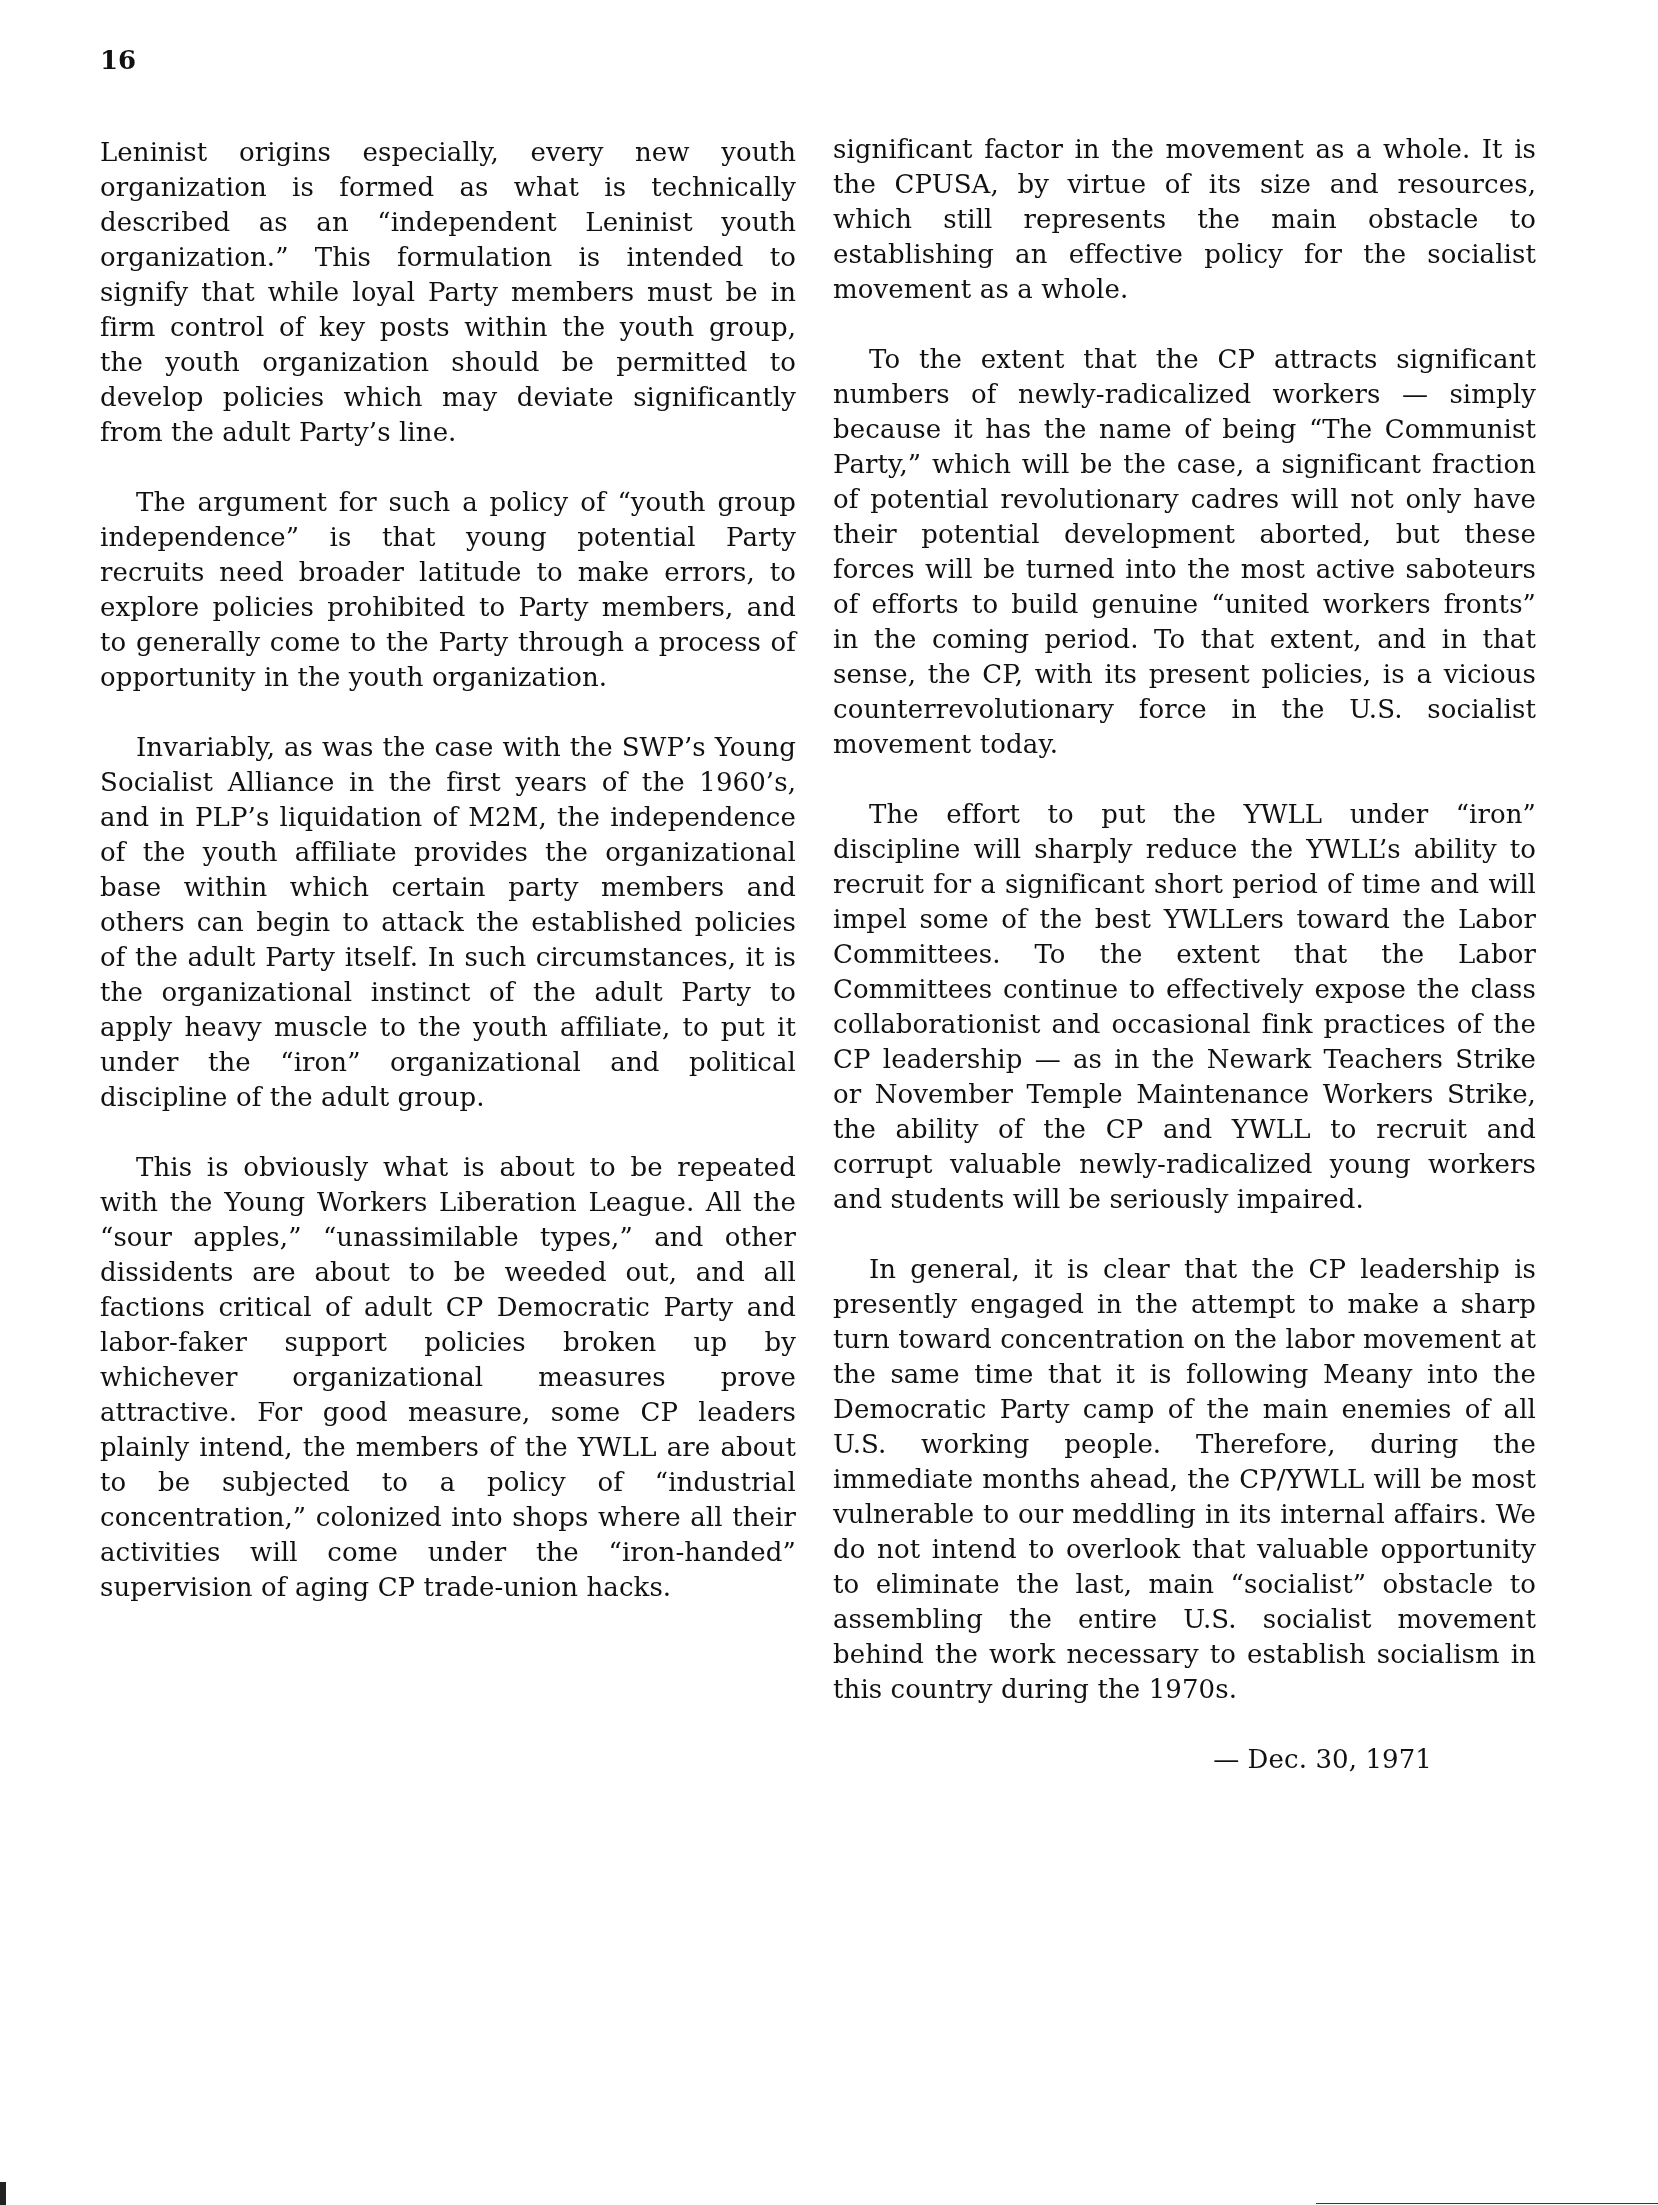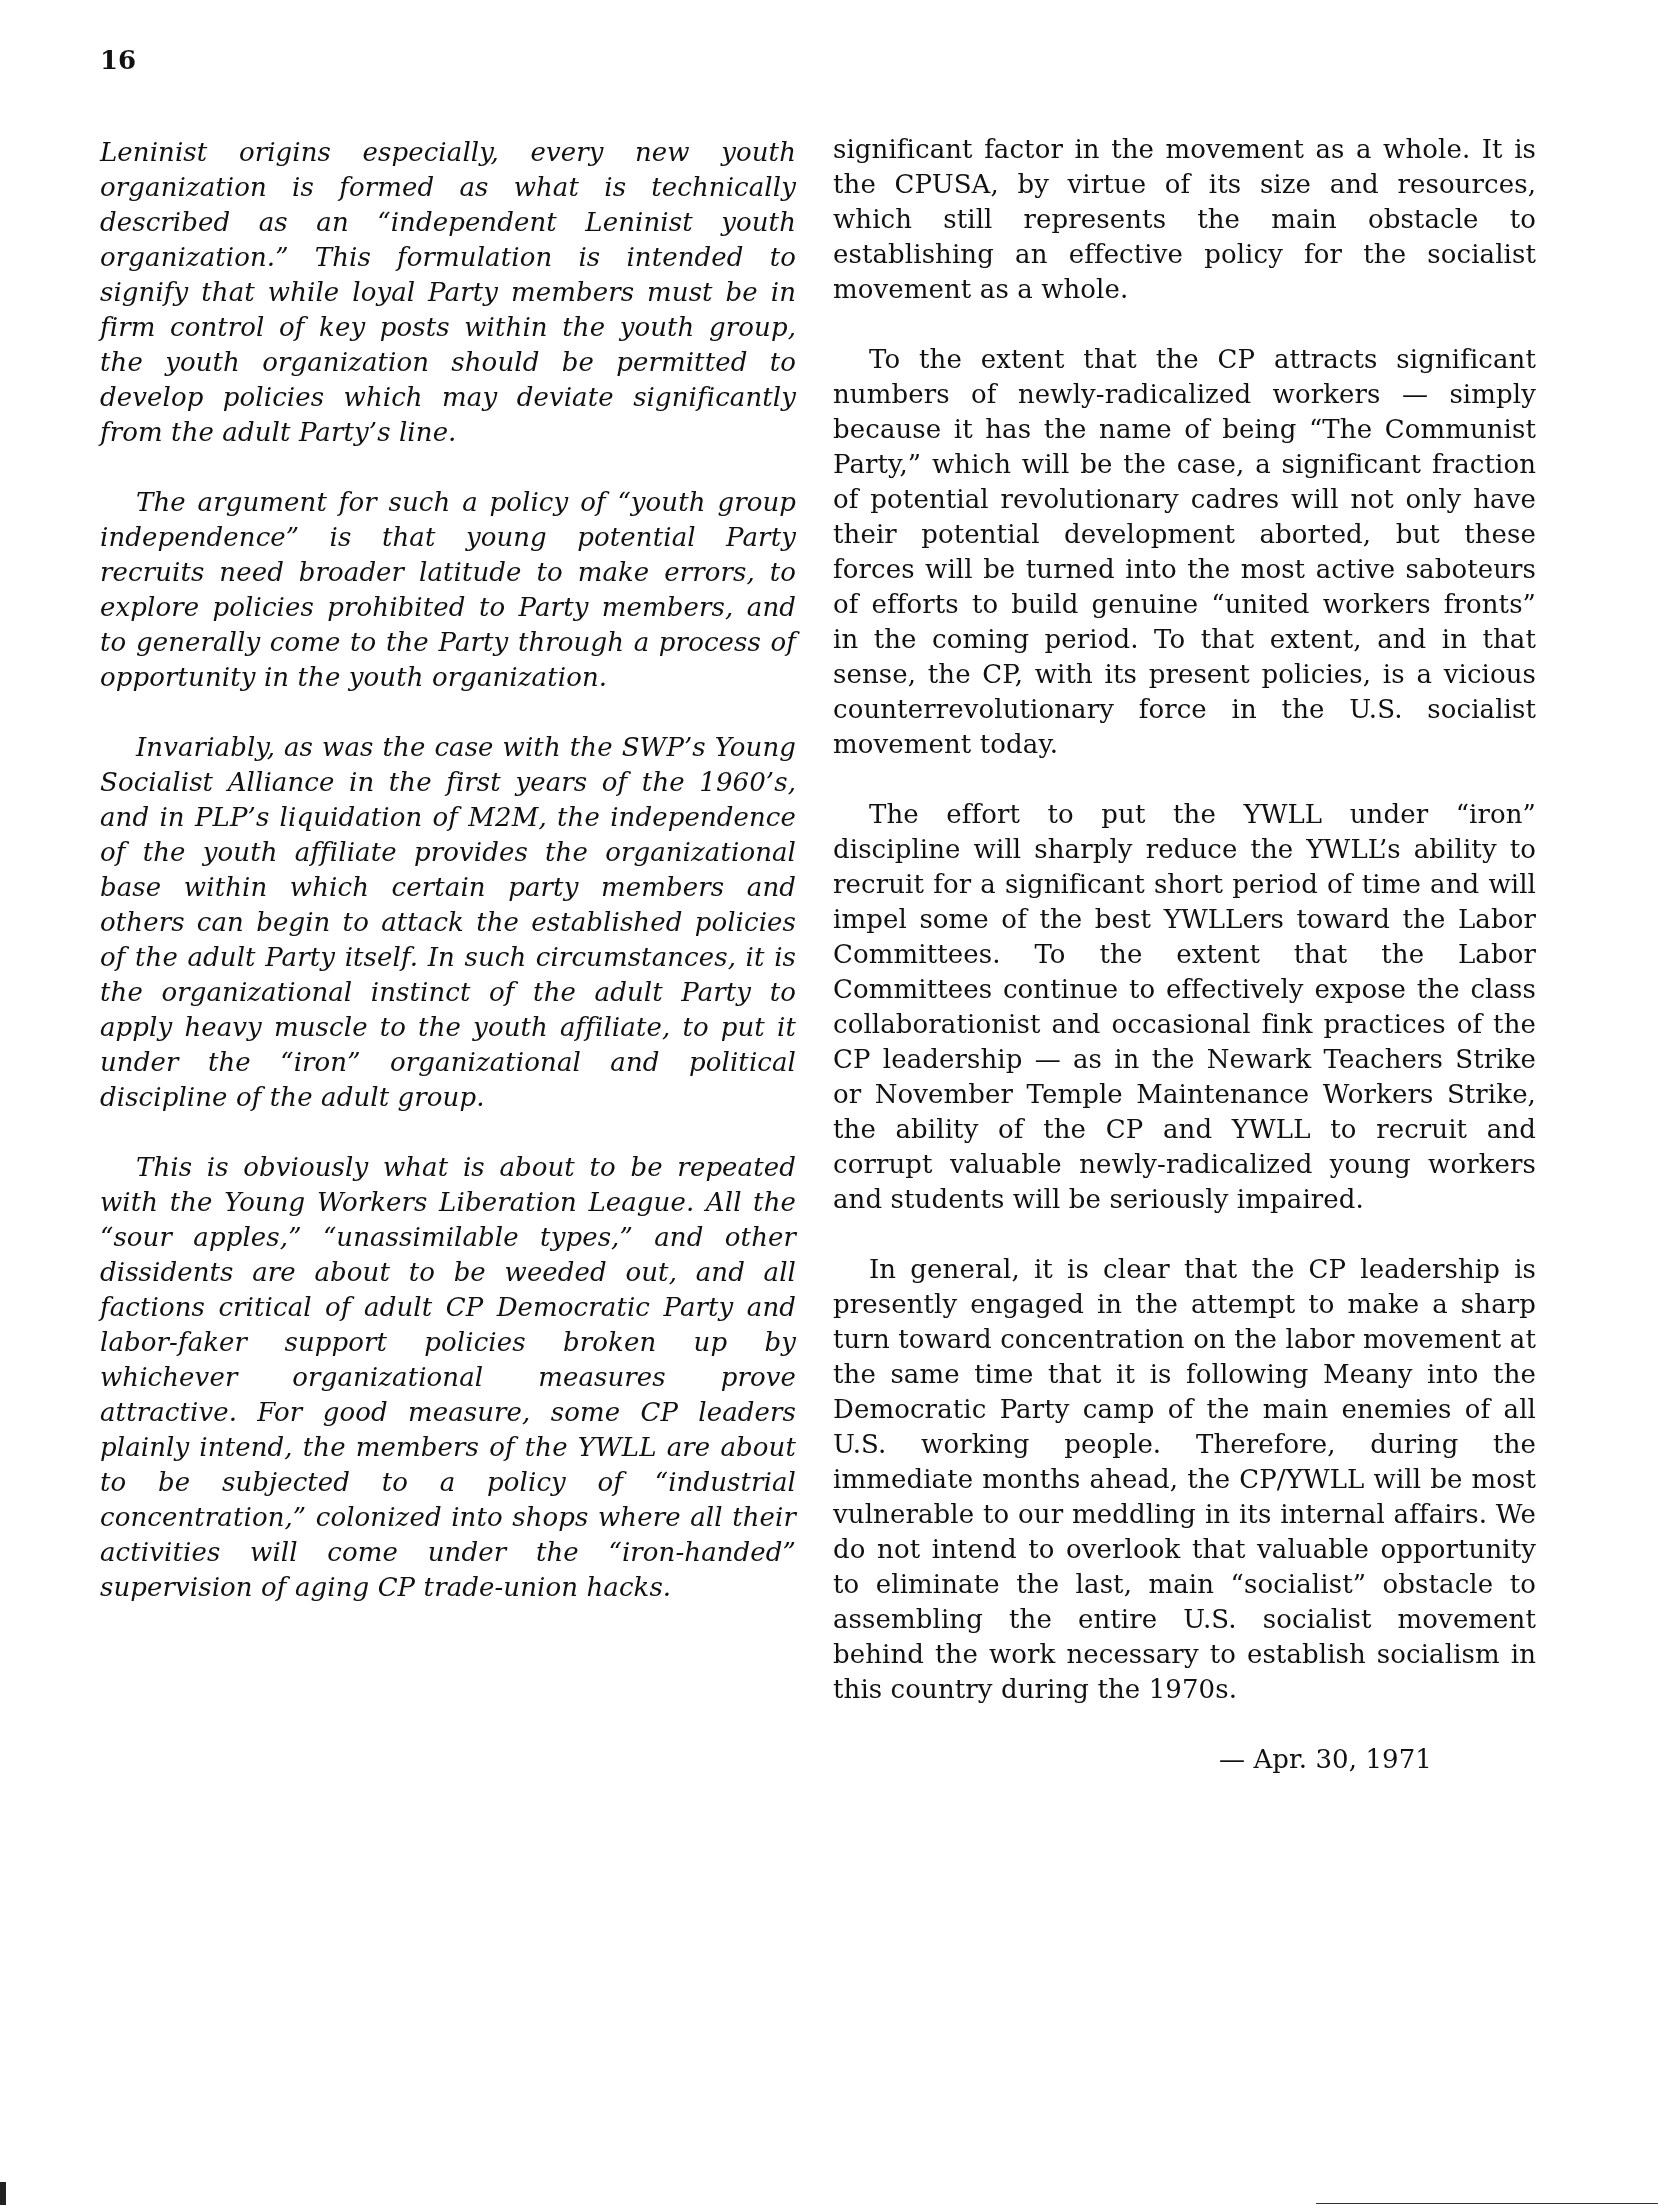--- a/index.html
+++ b/index.html
@@ -28,21 +28,20 @@
       top: 135px;
       font-size: 26px;
       line-height: 35px;
       text-align: justify;
       hyphens: none;
       letter-spacing: 0.1px;
     }
     .col-left {
       left: 100px;
       width: 696px;
-      font-style: italic;
     }
     .col-right {
       left: 833px;
       width: 703px;
       top: 132px;
     }
     .para {
       margin: 0 0 35px 0;
       text-indent: 36px;
     }
@@ -90,18 +89,18 @@
   <p class="para">The argument for such a policy of “youth group independence” is that young potential Party recruits need broader latitude to make errors, to explore policies prohibited to Party members, and to generally come to the Party through a process of opportunity in the youth organization.</p>
   <p class="para">Invariably, as was the case with the SWP’s Young Socialist Alliance in the first years of the 1960’s, and in PLP’s liquidation of M2M, the independence of the youth affiliate provides the organizational base within which certain party members and others can begin to attack the established policies of the adult Party itself. In such circumstances, it is the organizational instinct of the adult Party to apply heavy muscle to the youth affiliate, to put it under the “iron” organizational and political discipline of the adult group.</p>
   <p class="para">This is obviously what is about to be repeated with the Young Workers Liberation League. All the “sour apples,” “unassimilable types,” and other dissidents are about to be weeded out, and all factions critical of adult CP Democratic Party and labor-faker support policies broken up by whichever organizational measures prove attractive. For good measure, some CP leaders plainly intend, the members of the YWLL are about to be subjected to a policy of “industrial concentration,” colonized into shops where all their activities will come under the “iron-handed” supervision of aging CP trade-union hacks.</p>
 </div>
 
 <div class="column col-right">
   <p class="para no-indent">significant factor in the movement as a whole. It is the CPUSA, by virtue of its size and resources, which still represents the main obstacle to establishing an effective policy for the socialist movement as a whole.</p>
   <p class="para">To the extent that the CP attracts significant numbers of newly-radicalized workers — simply because it has the name of being “The Communist Party,” which will be the case, a significant fraction of potential revolutionary cadres will not only have their potential development aborted, but these forces will be turned into the most active saboteurs of efforts to build genuine “united workers fronts” in the coming period. To that extent, and in that sense, the CP, with its present policies, is a vicious counterrevolutionary force in the U.S. socialist movement today.</p>
   <p class="para">The effort to put the YWLL under “iron” discipline will sharply reduce the YWLL’s ability to recruit for a significant short period of time and will impel some of the best YWLLers toward the Labor Committees. To the extent that the Labor Committees continue to effectively expose the class collaborationist and occasional fink practices of the CP leadership — as in the Newark Teachers Strike or November Temple Maintenance Workers Strike, the ability of the CP and YWLL to recruit and corrupt valuable newly-radicalized young workers and students will be seriously impaired.</p>
   <p class="para">In general, it is clear that the CP leadership is presently engaged in the attempt to make a sharp turn toward concentration on the labor movement at the same time that it is following Meany into the Democratic Party camp of the main enemies of all U.S. working people. Therefore, during the immediate months ahead, the CP/YWLL will be most vulnerable to our meddling in its internal affairs. We do not intend to overlook that valuable opportunity to eliminate the last, main “socialist” obstacle to assembling the entire U.S. socialist movement behind the work necessary to establish socialism in this country during the 1970s.</p>
-  <div class="date-line">— Apr. 30, 1971</div>
+  <div class="date-line">— Dec. 30, 1971</div>
 </div>
 
 <div class="corner-mark"></div>
 <div class="bottom-rule"></div>
 
 
 </body></html>

